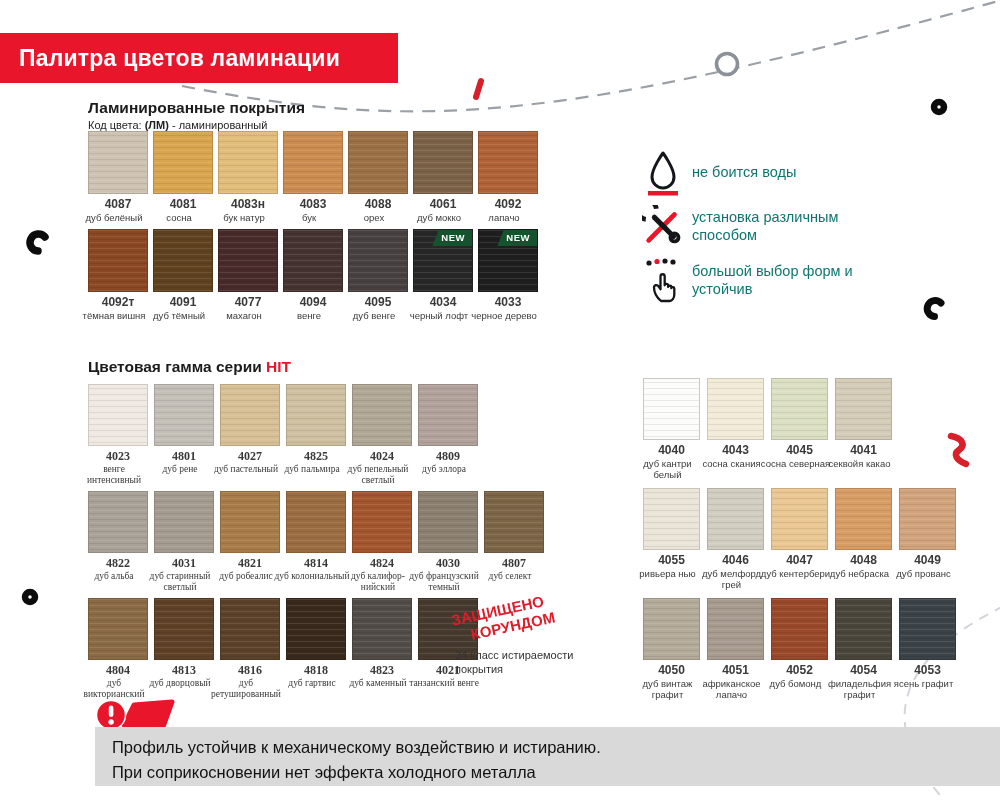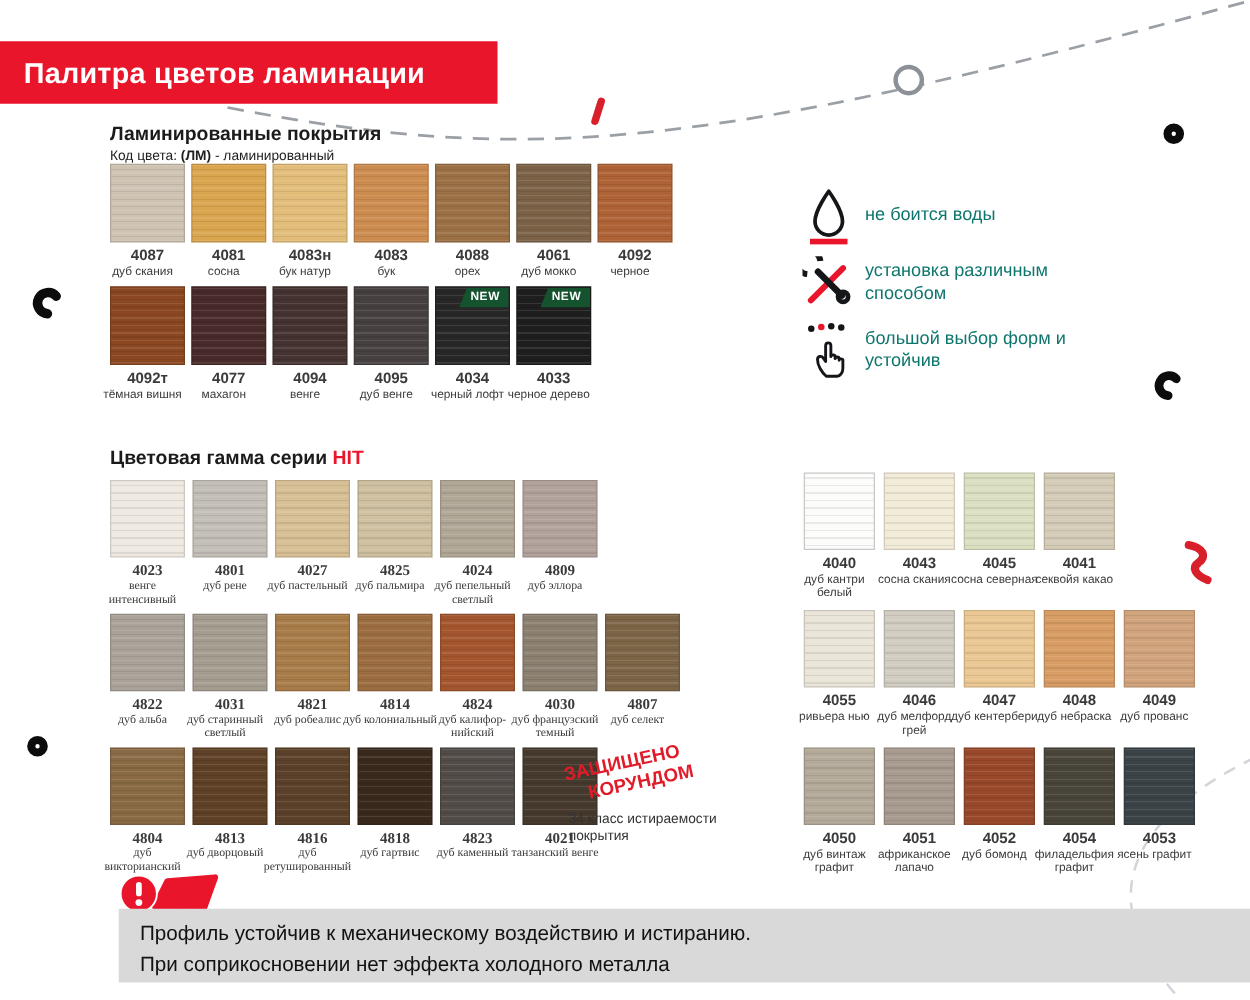--- a/index.html
+++ b/index.html
@@ -97,21 +97,21 @@
 </div>
 
 <div class="layer" style="left:88px;top:99px;width:470px;">
   <h2 class="sec-title">Ламинированные покрытия</h2>
   <div class="sec-sub"><span>Код цвета: </span><b>(ЛМ)</b><span> - ламинированный</span></div>
   <div class="grid-lam" style="">
       <div class="srow">
         <div class="cell">
           <div class="swatch" style="background: rgb(206, 195, 179);"></div>
           <div class="code">4087</div>
-          <div class="name">дуб скания</div>
+          <div class="name">дуб белёный</div>
         </div>
         <div class="cell">
           <div class="swatch" style="background: rgb(217, 165, 79);"></div>
           <div class="code">4081</div>
           <div class="name">сосна</div>
         </div>
         <div class="cell">
           <div class="swatch" style="background: rgb(226, 189, 122);"></div>
           <div class="code">4083н</div>
           <div class="name">бук натур</div>
@@ -127,28 +127,33 @@
           <div class="name">орех</div>
         </div>
         <div class="cell">
           <div class="swatch" style="background: rgb(123, 98, 71);"></div>
           <div class="code">4061</div>
           <div class="name">дуб мокко</div>
         </div>
         <div class="cell">
           <div class="swatch" style="background: rgb(174, 98, 54);"></div>
           <div class="code">4092</div>
-          <div class="name">черное</div>
+          <div class="name">лапачо</div>
         </div>
       </div>
       <div class="srow">
         <div class="cell">
           <div class="swatch" style="background: rgb(138, 71, 34);"></div>
           <div class="code">4092т</div>
           <div class="name">тёмная вишня</div>
+        </div>
+        <div class="cell">
+          <div class="swatch" style="background: rgb(96, 65, 31);"></div>
+          <div class="code">4091</div>
+          <div class="name">дуб тёмный</div>
         </div>
         <div class="cell">
           <div class="swatch" style="background: rgb(71, 42, 41);"></div>
           <div class="code">4077</div>
           <div class="name">махагон</div>
         </div>
         <div class="cell">
           <div class="swatch" style="background: rgb(68, 51, 48);"></div>
           <div class="code">4094</div>
           <div class="name">венге</div>

